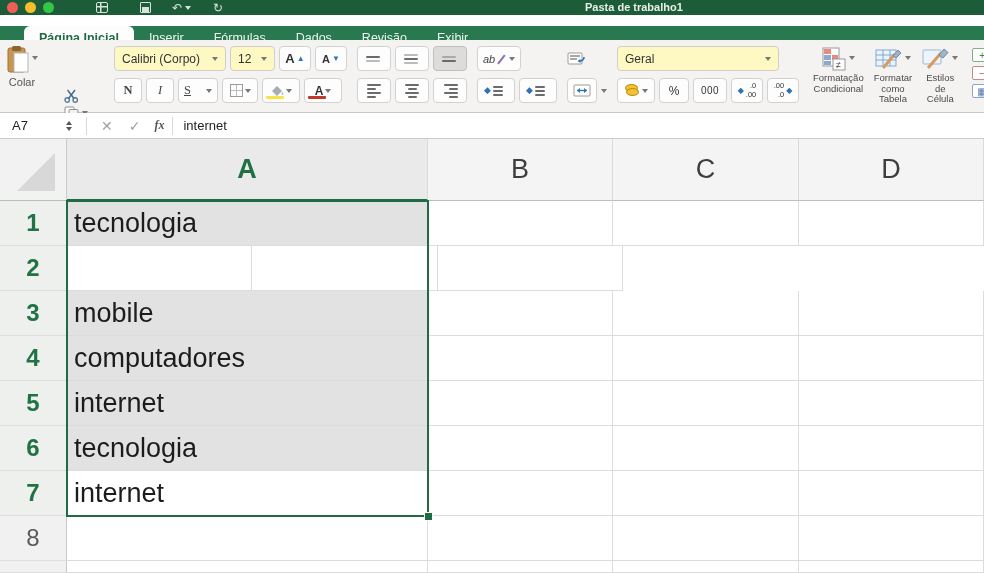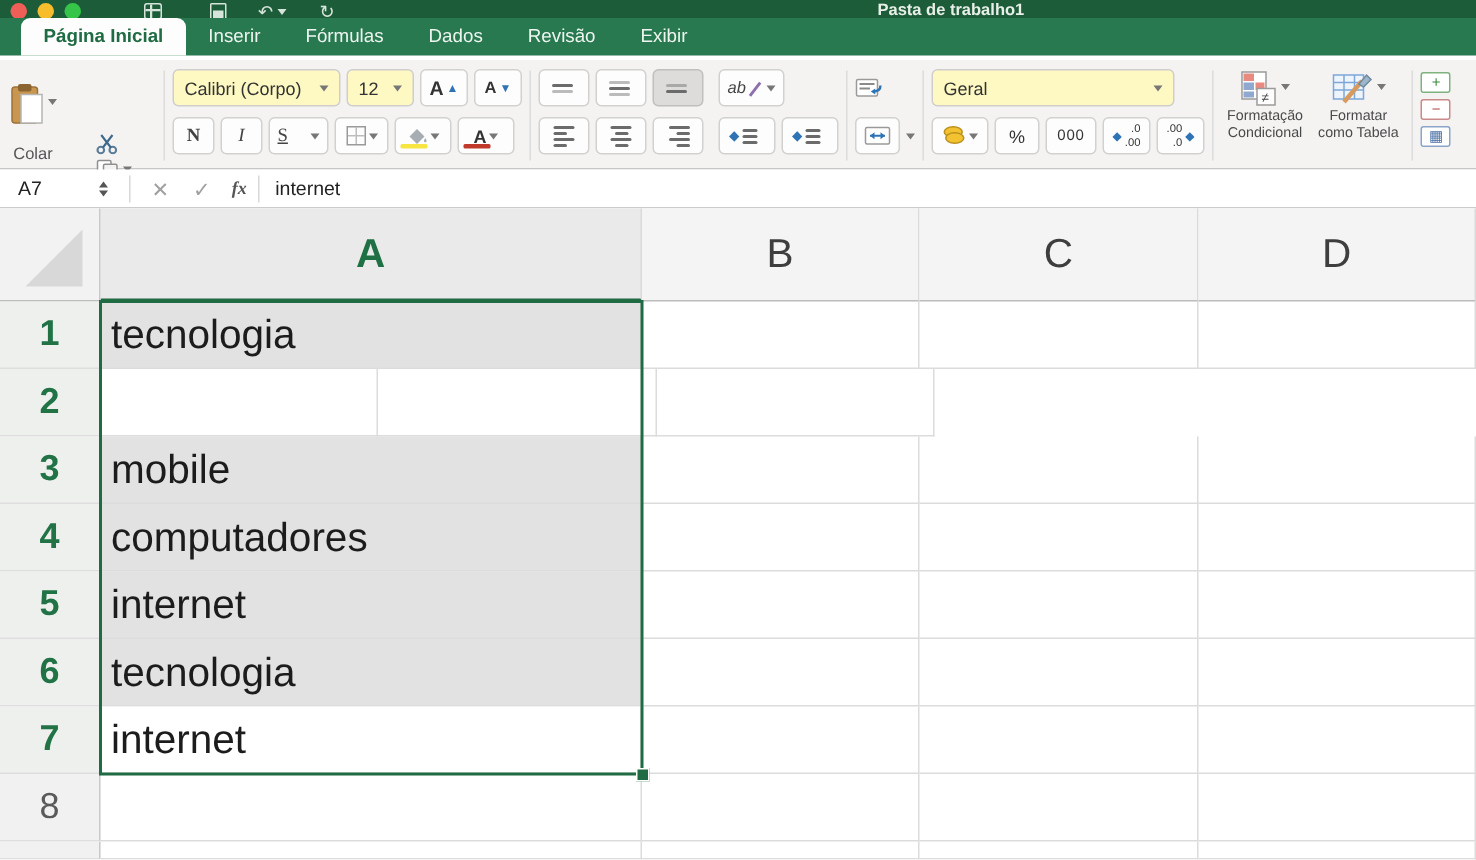--- a/index.html
+++ b/index.html
@@ -18,40 +18,40 @@
      background: linear-gradient(#d7e4db,#d7e4db) 3px 0/1.5px 100% no-repeat, linear-gradient(#d7e4db,#d7e4db) 0 3px/100% 1.5px no-repeat; }
   #tb-save-icon { left:140px; }
   #tb-save-icon .floppy { width:11px; height:11px; border:1.5px solid #d7e4db; border-radius:1px;
      background: linear-gradient(#d7e4db,#d7e4db) 50% 100%/7px 5px no-repeat; }
   #tb-undo { left:172px; gap:3px; }
   #tb-redo { left:213px; }
   .tb-caret { width:0; height:0; border-left:3px solid transparent; border-right:3px solid transparent; border-top:4px solid #d7e4db; }
   #window-title { position:absolute; top:1px; left:585px; color:#e8efe9; font-size:11px; font-weight:bold; }
 
   
-  #tabbar { position:absolute; top:12px; left:0; width:984px; height:25px; background:#287950; display:flex; align-items:flex-start; padding-left:14px; }
+  #tabbar { position:absolute; top:26px; left:0; width:984px; height:25px; background:#287950; display:flex; align-items:flex-start; padding-left:24px; }
   .tab { color:#eef5f0; font-size:12.5px; padding:5px 15px 6px; cursor:default; white-space:nowrap; }
   .tab.active { background:#fdfdfd; color:#1f6b43; border-radius:6px 6px 0 0; font-weight:bold; }
 
   
   #ribbon { position:absolute; top:40px; left:0; width:984px; height:73px; background:#f4f3f2;
     border-bottom:1px solid #c6c6c6; display:flex; align-items:stretch; padding:5px 0 3px 6px; }
   .rdiv { width:1px; background:#dcdcdc; margin:2px 5px; }
   .rgroup { display:flex; flex-direction:column; justify-content:flex-start; }
   .rrow { display:flex; align-items:center; gap:4px; height:27px; margin-bottom:5px; }
   .btn { background:#fdfdfd; border:1px solid #d2d1d0; border-radius:4px; height:25px;
     display:flex; align-items:center; justify-content:center; gap:2px; padding:0 5px; color:#444; }
   .btn.pressed { background:#dddcdb; border-color:#c0bfbe; }
   .caret { width:0; height:0; border-left:3.5px solid transparent; border-right:3.5px solid transparent; border-top:4px solid #777; }
   .sel { background:#fef9c3; border:1px solid #cfcecd; border-radius:4px; height:25px;
     display:flex; align-items:center; justify-content:space-between; padding:0 7px; font-size:12px; color:#333; }
 
   
   #paste-group { flex-direction:row; gap:8px; padding-right:4px; }
-  #paste-button { display:flex; flex-direction:column; align-items:center; gap:13px;justify-content:flex-end; }
+  #paste-button { display:flex; flex-direction:column; align-items:center; gap:2px; }
   #paste-label { font-size:11px; color:#555; }
   .clip-col { display:flex; flex-direction:column; justify-content:space-between; padding:2px 0 6px; }
   .mini-ico { display:flex; align-items:center; gap:3px; height:18px; }
 
   
   .ab-btn { font-size:12.5px; width:30px; }
   .bold-g { font-weight:bold; font-family:"Liberation Serif", serif; }
   .ital-g { font-style:italic; font-family:"Liberation Serif", serif; }
   .und-g  { text-decoration:underline; font-family:"Liberation Serif", serif; }
   .grid-icon { width:13px; height:13px; border:1px solid #9a9a9a;
@@ -391,20 +391,31 @@
         <svg width="28" height="26" viewBox="0 0 28 26">
           <rect x="1" y="4" width="20" height="16" fill="#eef4fb" stroke="#7da7d9"></rect>
           <path d="M1 9 h20 M1 14 h20 M8 4 v16 M15 4 v16" stroke="#7da7d9" stroke-width="1"></path>
           <path d="M8 22 L20 8" stroke="#d79b5f" stroke-width="3"></path>
           <path d="M18 10 L23 4 L26 7 L21 12 Z" fill="#9fb6c9" stroke="#6e8aa0"></path>
         </svg>
         <span class="caret" style="margin-top:10px;"></span>
       </span>
       <span class="big-lbl"><span>Formatar</span><br><span>como Tabela</span></span>
     </div>
+    <div class="big-btn">
+      <span class="big-top">
+        <svg width="28" height="26" viewBox="0 0 28 26">
+          <rect x="1" y="4" width="18" height="14" rx="1" fill="#eef4fb" stroke="#9ab6d6"></rect>
+          <path d="M6 22 L19 7" stroke="#d79b5f" stroke-width="3"></path>
+          <path d="M17 9 L22 3 L26 6.5 L21 12 Z" fill="#9fb6c9" stroke="#6e8aa0"></path>
+        </svg>
+        <span class="caret" style="margin-top:10px;"></span>
+      </span>
+      <span class="big-lbl"><span>Estilos</span><br><span>de Célula</span></span>
+    </div>
   </div>
 
   <div class="rdiv"></div>
 
   <div id="edge-group">
     <span class="edge-ico" style="border-color:#7fb27f;color:#3c8a3c;">+</span>
     <span class="edge-ico" style="border-color:#c98a8a;color:#b05050;">−</span>
     <span class="edge-ico" style="border-color:#8aa5c9;color:#4a6fa5;">▦</span>
   </div>
 </div>

